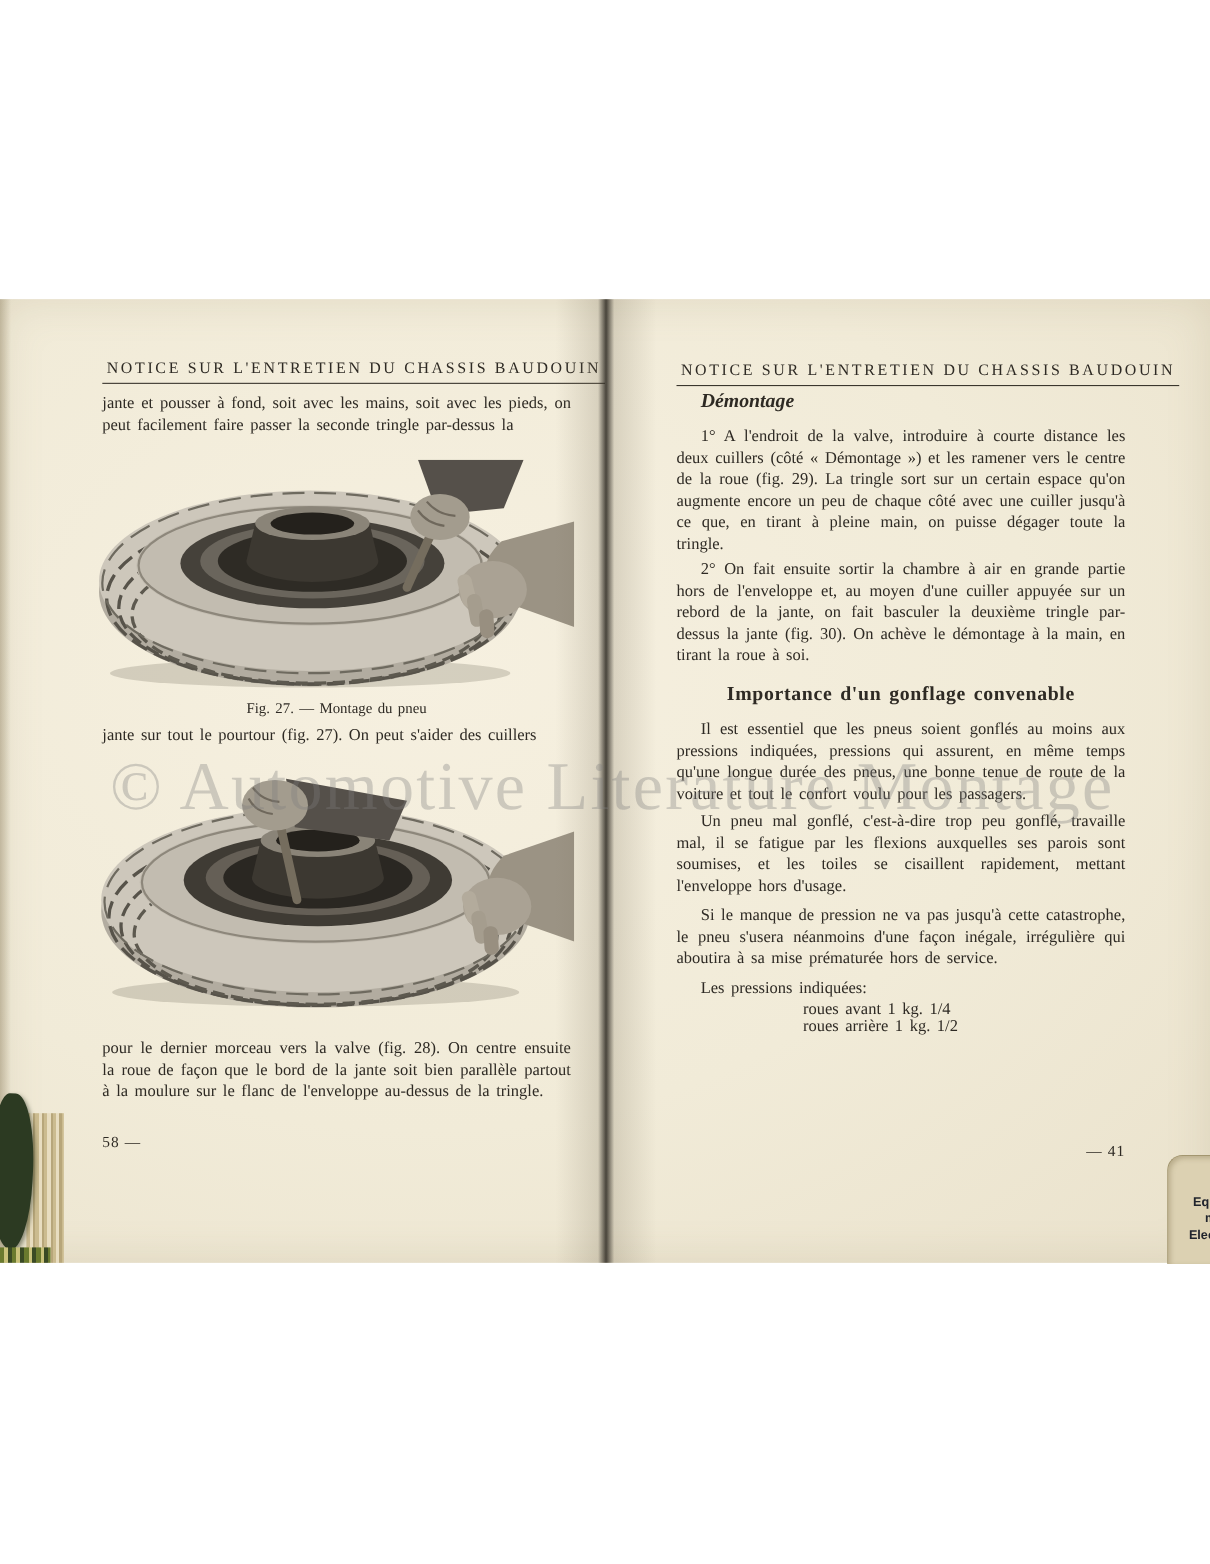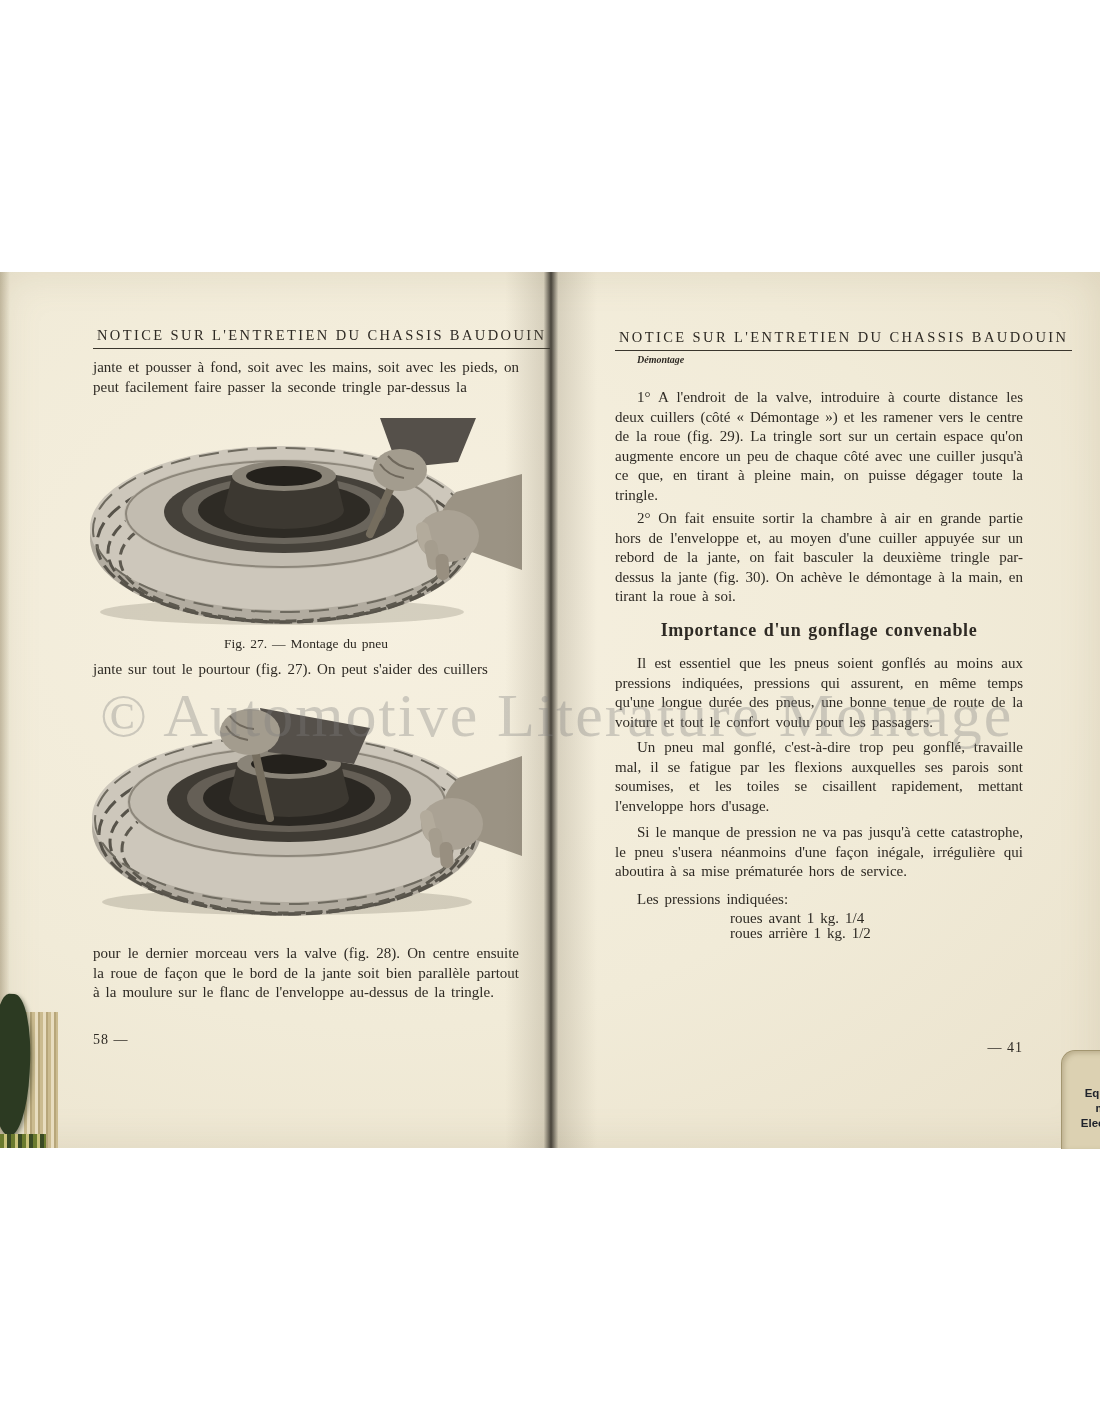--- a/index.html
+++ b/index.html
@@ -25,21 +25,21 @@
   .page{position:absolute;top:0;height:876px;}
   .page.left{left:0;width:548px;}
   .page.right{left:552px;width:548px;}
   .block{position:absolute;}
   .head{font-size:14.5px;letter-spacing:2.4px;text-align:center;white-space:nowrap;
         border-bottom:1.6px solid #3a362d;padding:0 4px 5px 4px;font-weight:400;}
   .body-text{font-size:15px;line-height:19.5px;text-align:justify;word-spacing:2.2px;}
   .indent{text-indent:22px;}
   .caption{font-size:13.5px;text-align:center;word-spacing:1.5px;}
   .pagenum{font-size:14px;letter-spacing:1px;}
-  .sect-italic{font-size:10px;font-style:italic;font-weight:bold;}
+  .sect-italic{font-size:18px;font-style:italic;font-weight:bold;}
   .sub-head{font-size:18px;font-weight:bold;text-align:center;letter-spacing:0.6px;word-spacing:2px;}
   .watermark{position:absolute;left:100px;top:408px;width:900px;font-size:62px;white-space:nowrap;
         color:rgba(125,125,125,0.34);letter-spacing:2px;font-family:"Liberation Serif",serif;}
   
   .tab{position:absolute;left:1038px;top:778px;width:62px;height:98px;background:#dcd1b2;
         border-top-left-radius:14px;border-left:1px solid #a3967а;
         border-left:1px solid #a39670;border-top:1px solid #a39670;
         box-shadow:inset 2px 2px 5px rgba(120,105,70,0.35);margin-left:23px;}
   .tab-text{margin-top:20px;font-family:"Liberation Sans",sans-serif;font-weight:bold;
         font-size:11.5px;line-height:15px;color:#20242c;text-align:right;padding-right:1px;

